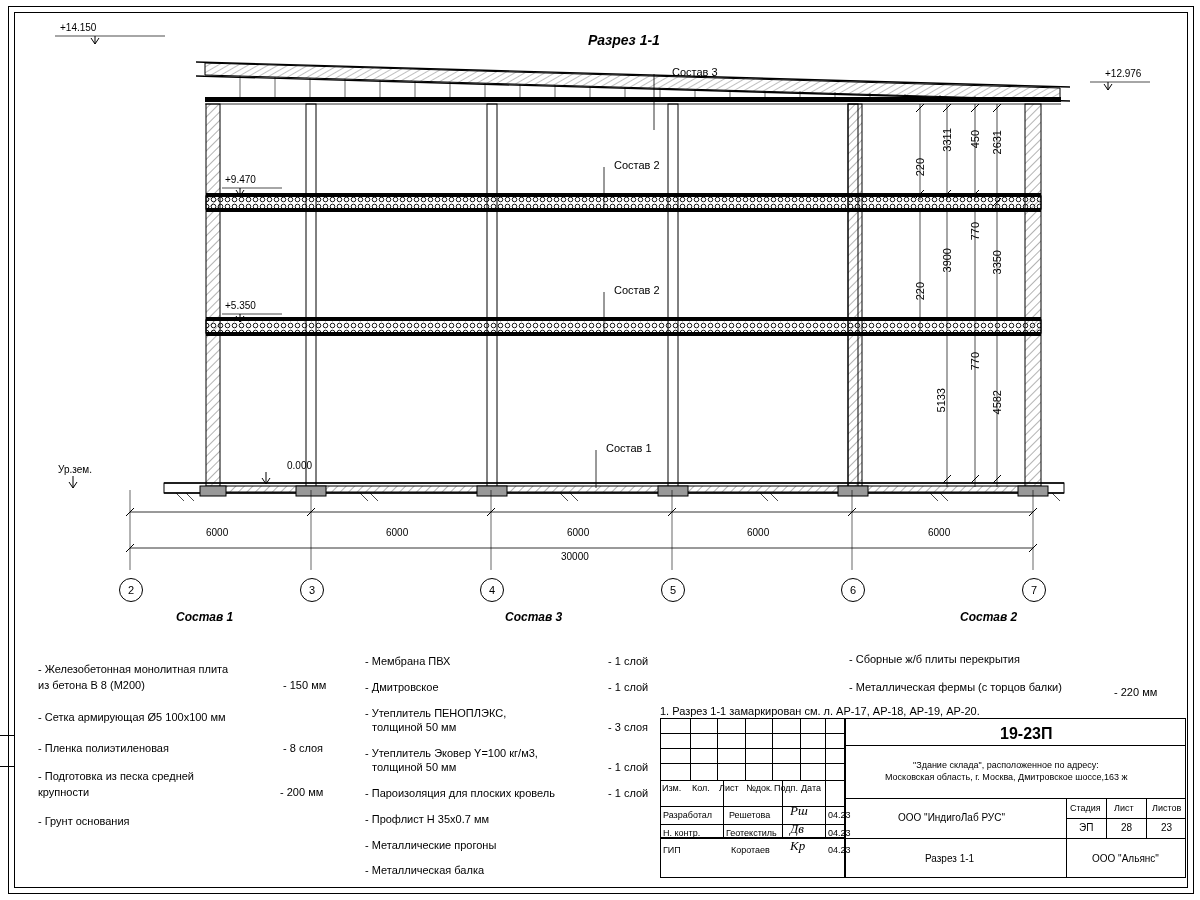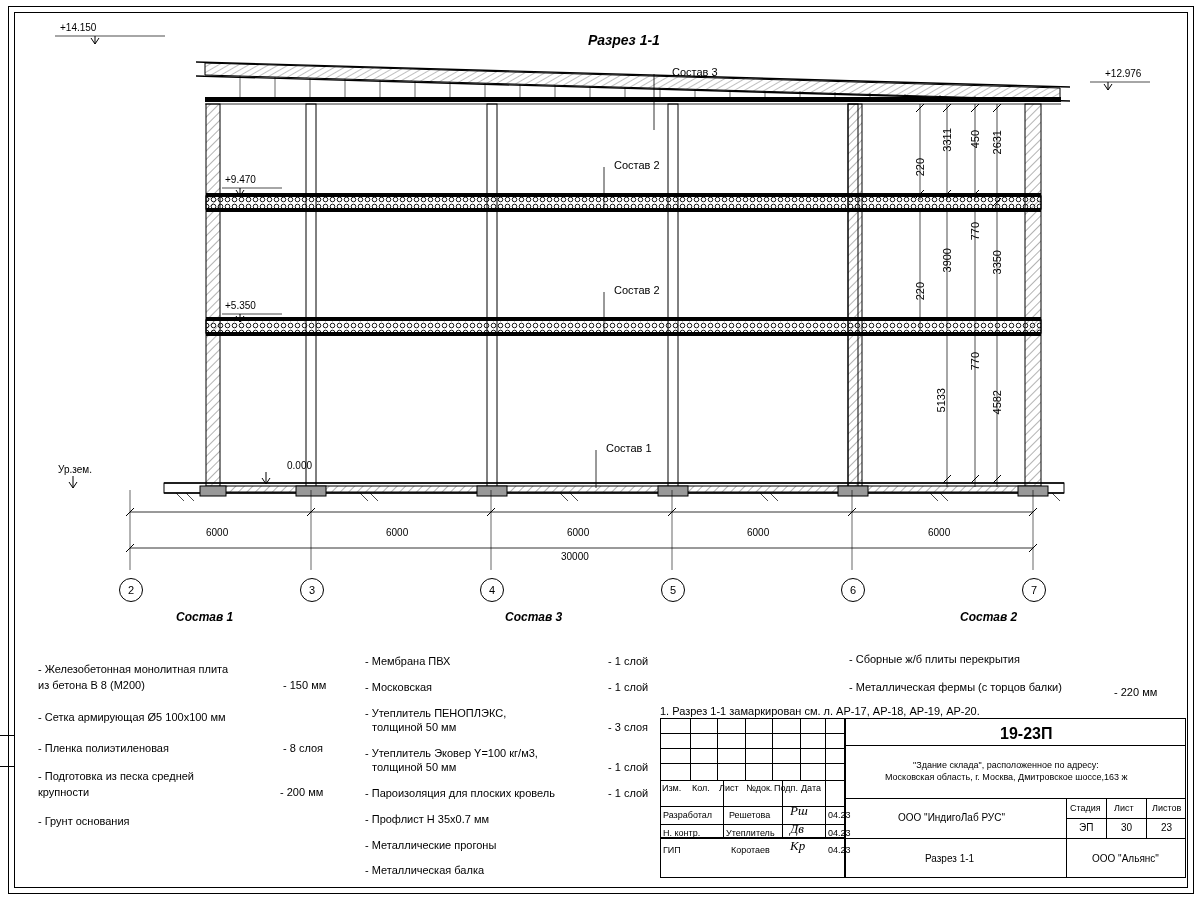--- a/index.html
+++ b/index.html
@@ -238,21 +238,21 @@
   <div class="li" style="left:283px;top:742px;">- 8 слоя</div>
   <div class="li" style="left:38px;top:770px;">- Подготовка из песка средней</div>
   <div class="li" style="left:38px;top:786px;">  крупности</div>
   <div class="li" style="left:280px;top:786px;">- 200 мм</div>
   <div class="li" style="left:38px;top:815px;">- Грунт основания</div>
 </div>
 
 <div>
   <div class="li" style="left:365px;top:655px;">- Мембрана ПВХ</div>
   <div class="li" style="left:608px;top:655px;">- 1 слой</div>
-  <div class="li" style="left:365px;top:681px;">- Московская</div>
+  <div class="li" style="left:365px;top:681px;">- Дмитровское</div>
   <div class="li" style="left:608px;top:681px;">- 1 слой</div>
   <div class="li" style="left:365px;top:707px;">- Утеплитель ПЕНОПЛЭКС,</div>
   <div class="li" style="left:372px;top:721px;">  толщиной 50 мм</div>
   <div class="li" style="left:608px;top:721px;">- 3 слоя</div>
   <div class="li" style="left:365px;top:747px;">- Утеплитель Эковер Y=100 кг/м3,</div>
   <div class="li" style="left:372px;top:761px;">  толщиной 50 мм</div>
   <div class="li" style="left:608px;top:761px;">- 1 слой</div>
   <div class="li" style="left:365px;top:787px;">- Пароизоляция для плоских кровель</div>
   <div class="li" style="left:608px;top:787px;">- 1 слой</div>
   <div class="li" style="left:365px;top:813px;">- Профлист Н 35х0.7 мм</div>
@@ -292,21 +292,21 @@
   <div class="txt9" style="left:746px;top:783px;">№док.</div>
   <div class="txt9" style="left:774px;top:783px;">Подп.</div>
   <div class="txt9" style="left:801px;top:783px;">Дата</div>
 
   <div class="txt9" style="left:663px;top:810px;">Разработал</div>
   <div class="txt9" style="left:729px;top:810px;">Решетова</div>
   <div class="sig abs" style="left:790px;top:803px;">Рш</div>
   <div class="txt9" style="left:828px;top:810px;">04.23</div>
 
   <div class="txt9" style="left:663px;top:828px;">Н. контр.</div>
-  <div class="txt9" style="left:726px;top:828px;">Утеплитель</div>
+  <div class="txt9" style="left:726px;top:828px;">Геотекстиль</div>
   <div class="sig abs" style="left:790px;top:821px;text-align:right;">Дв</div>
   <div class="txt9" style="left:828px;top:828px;">04.23</div>
 
   <div class="txt9" style="left:663px;top:845px;">ГИП</div>
   <div class="txt9" style="left:731px;top:845px;">Коротаев</div>
   <div class="sig abs" style="left:790px;top:838px;">Кр</div>
   <div class="txt9" style="left:828px;top:845px;">04.23</div>
 
   <div class="stamp" style="left:660px;top:838px;width:185px;height:40px;"></div>
 
@@ -323,15 +323,15 @@
   <div class="txt9" style="left:913px;top:760px;">"Здание склада", расположенное по адресу:</div>
   <div class="txt9" style="left:885px;top:772px;">Московская область, г. Москва, Дмитровское шоссе,163 ж</div>
   <div class="txt10" style="left:898px;top:812px;">ООО "ИндигоЛаб РУС"</div>
   <div class="txt10" style="left:925px;top:853px;">Разрез 1-1</div>
   <div class="txt10" style="left:1092px;top:853px;">ООО "Альянс"</div>
 
   <div class="txt9" style="left:1070px;top:803px;">Стадия</div>
   <div class="txt9" style="left:1114px;top:803px;">Лист</div>
   <div class="txt9" style="left:1152px;top:803px;">Листов</div>
   <div class="txt10" style="left:1079px;top:822px;">ЭП</div>
-  <div class="txt10" style="left:1121px;top:822px;">30</div>
+  <div class="txt10" style="left:1121px;top:822px;">28</div>
   <div class="txt10" style="left:1161px;top:822px;">23</div>
 </div>
 
 </body></html>

